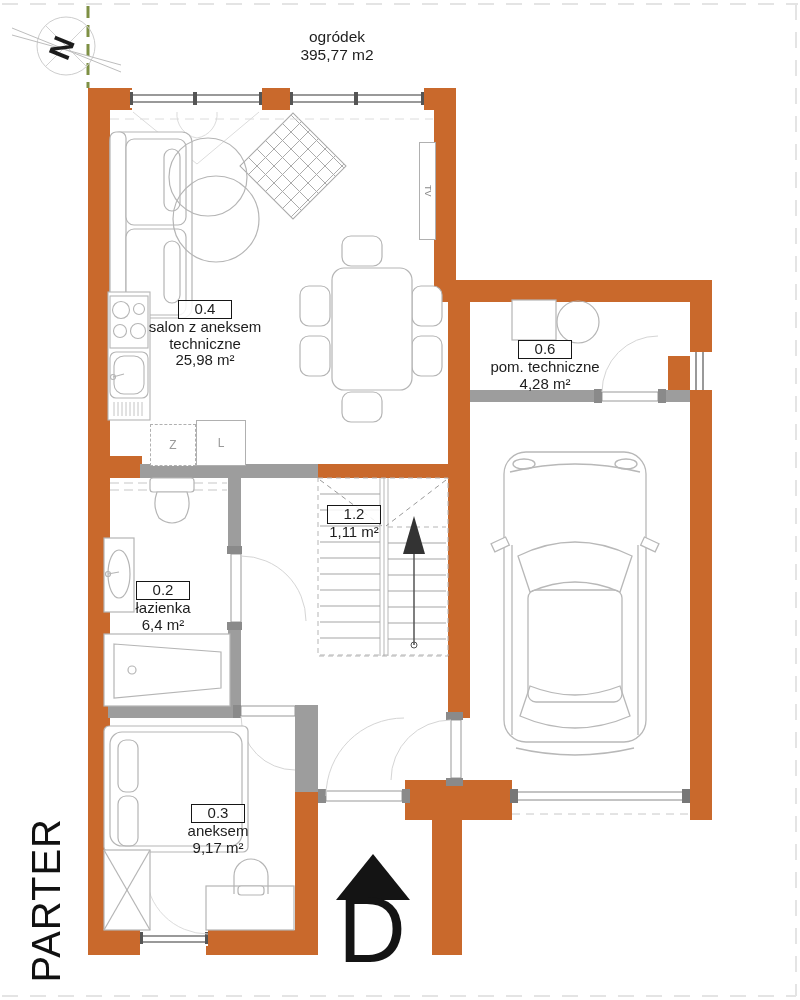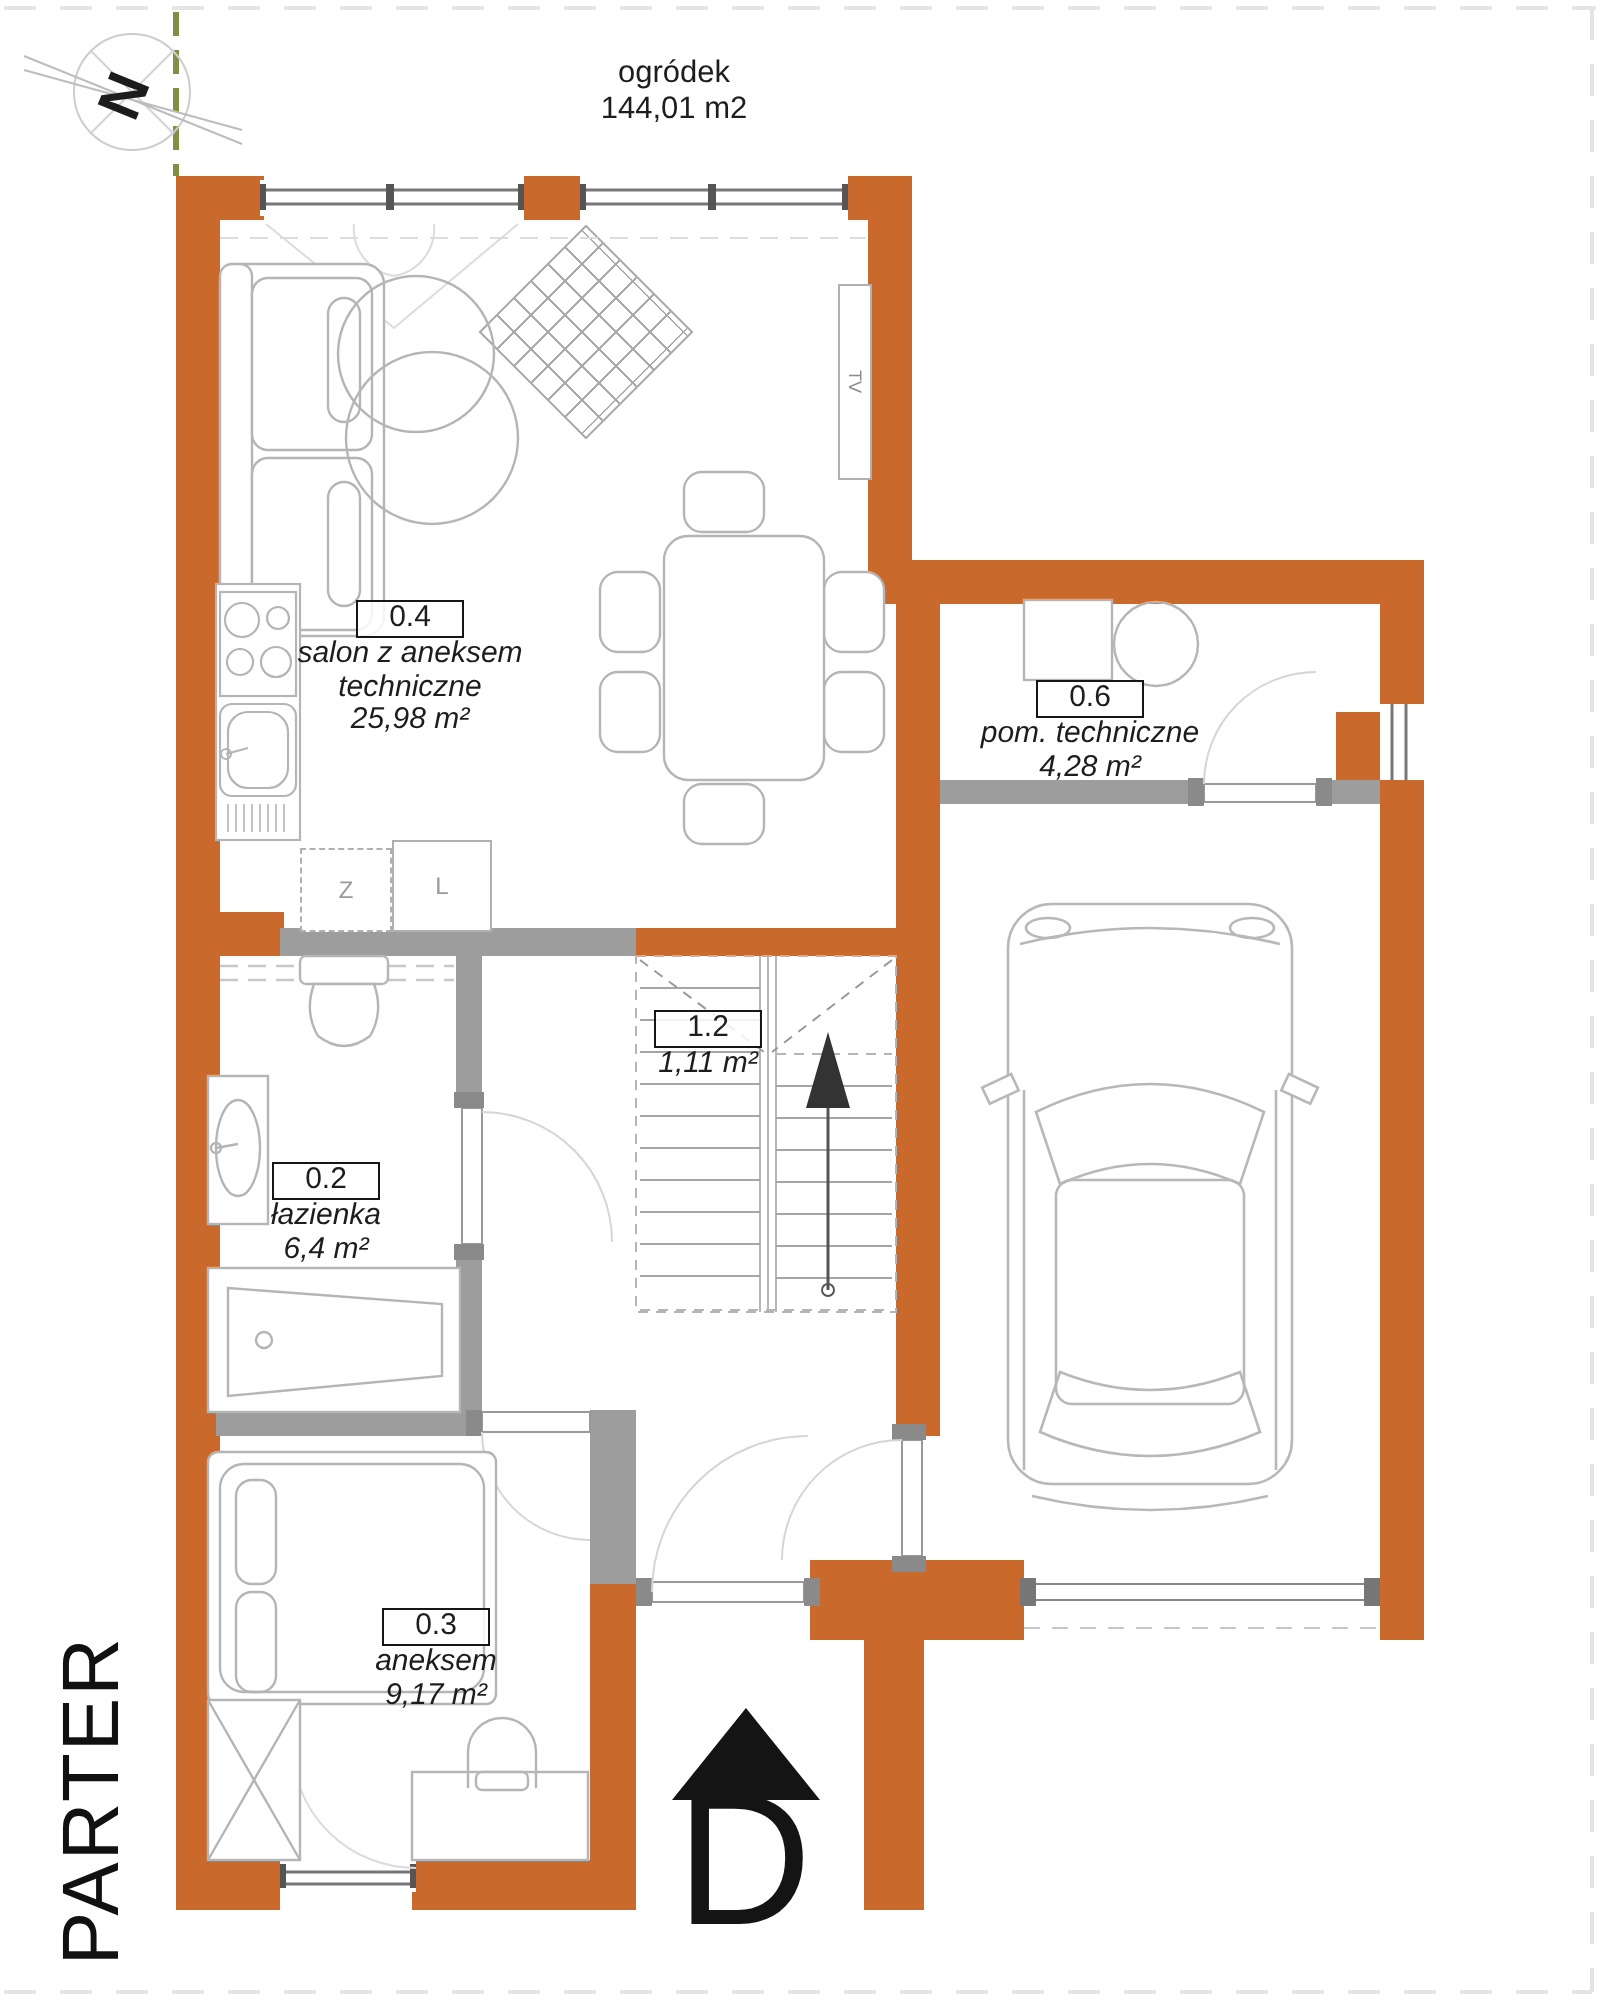--- a/index.html
+++ b/index.html
@@ -2,21 +2,21 @@
 <html><head>
 <meta charset="utf-8">
 <style>
   html,body{margin:0;padding:0;background:#fff;}
   #plan{position:relative;width:800px;height:1000px;background:#fff;overflow:hidden;
         font-family:"Liberation Sans",sans-serif;}
   .wall{position:absolute;background:#c9692c;}
   .gwall{position:absolute;background:#9d9d9d;}
   .rlabel{position:absolute;text-align:center;font-size:15px;line-height:1.12;color:#1d1d1d;}
   .rnum{display:inline-block;border:1.6px solid #161616;padding:0 16px;background:rgba(255,255,255,.85);}
-  .rname,.rarea{background:rgba(255,255,255,.0);font-style:italic;}
+  .rname,.rarea{background:rgba(255,255,255,.0);}
   .glabel{position:absolute;text-align:center;font-size:15.5px;line-height:1.15;color:#1d1d1d;}
   .box{position:absolute;border:1.3px solid #b0b0b0;background:#fff;}
   .dash{border-style:dashed;}
   .appl{display:flex;align-items:center;justify-content:center;color:#9a9a9a;font-size:12px;}
   .rug{position:absolute;left:255px;top:128px;width:74px;height:74px;border:1px solid #a8a8a8;
        transform:rotate(45deg);
        background:
          repeating-linear-gradient(0deg, transparent 0 11px, #ababab 11px 12px),
          repeating-linear-gradient(90deg, transparent 0 11px, #ababab 11px 12px);}
   .tvtxt{writing-mode:vertical-rl;font-size:9px;color:#8a8a8a;}
@@ -264,21 +264,21 @@
       <rect x="528" y="590" width="94" height="112" rx="8" fill="none"></rect>
       <path d="M520,716 q55,24 110,0 l-10,-30 q-45,18 -90,0 z" fill="none"></path>
       <path d="M516,748 q59,14 118,0" fill="none"></path>
       <rect x="492" y="540" width="16" height="9" transform="rotate(-25 500 544)"></rect>
       <rect x="642" y="540" width="16" height="9" transform="rotate(25 650 544)"></rect>
     </g>
   </svg>
 
   <div class="glabel" style="left:257px;top:28px;width:160px">
     <div>ogródek</div>
-    <div>144,01 m2</div>
+    <div>395,77 m2</div>
   </div>
 
   <div class="rlabel" style="left:135px;top:300px;width:140px">
     <span class="rnum">0.4</span>
     <div class="rname">salon z aneksem</div>
     <div class="rname">techniczne</div>
     <div class="rarea">25,98 m²</div>
   </div>
 
   <div class="rlabel" style="left:470px;top:340px;width:150px">

